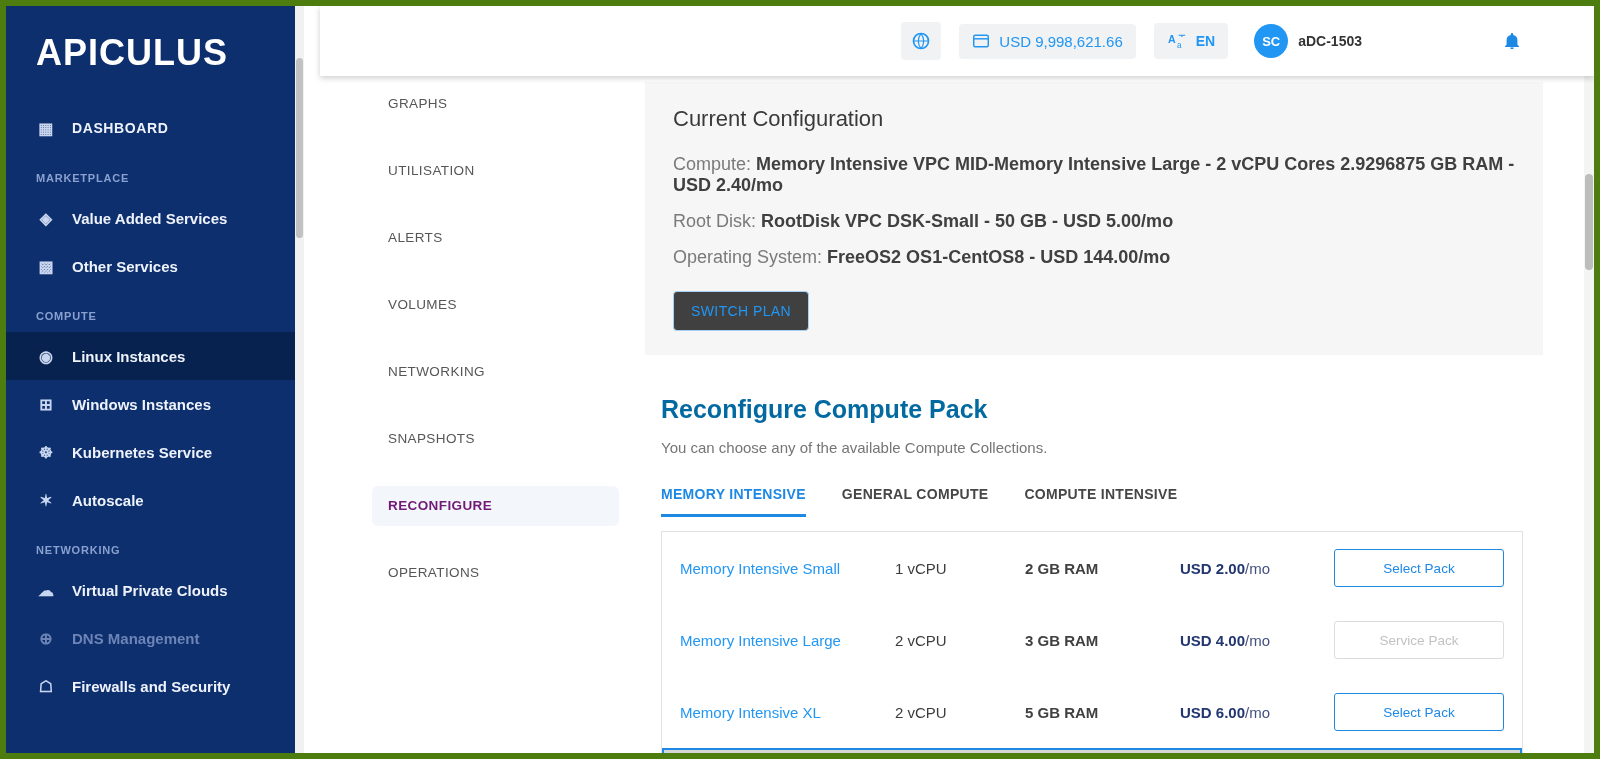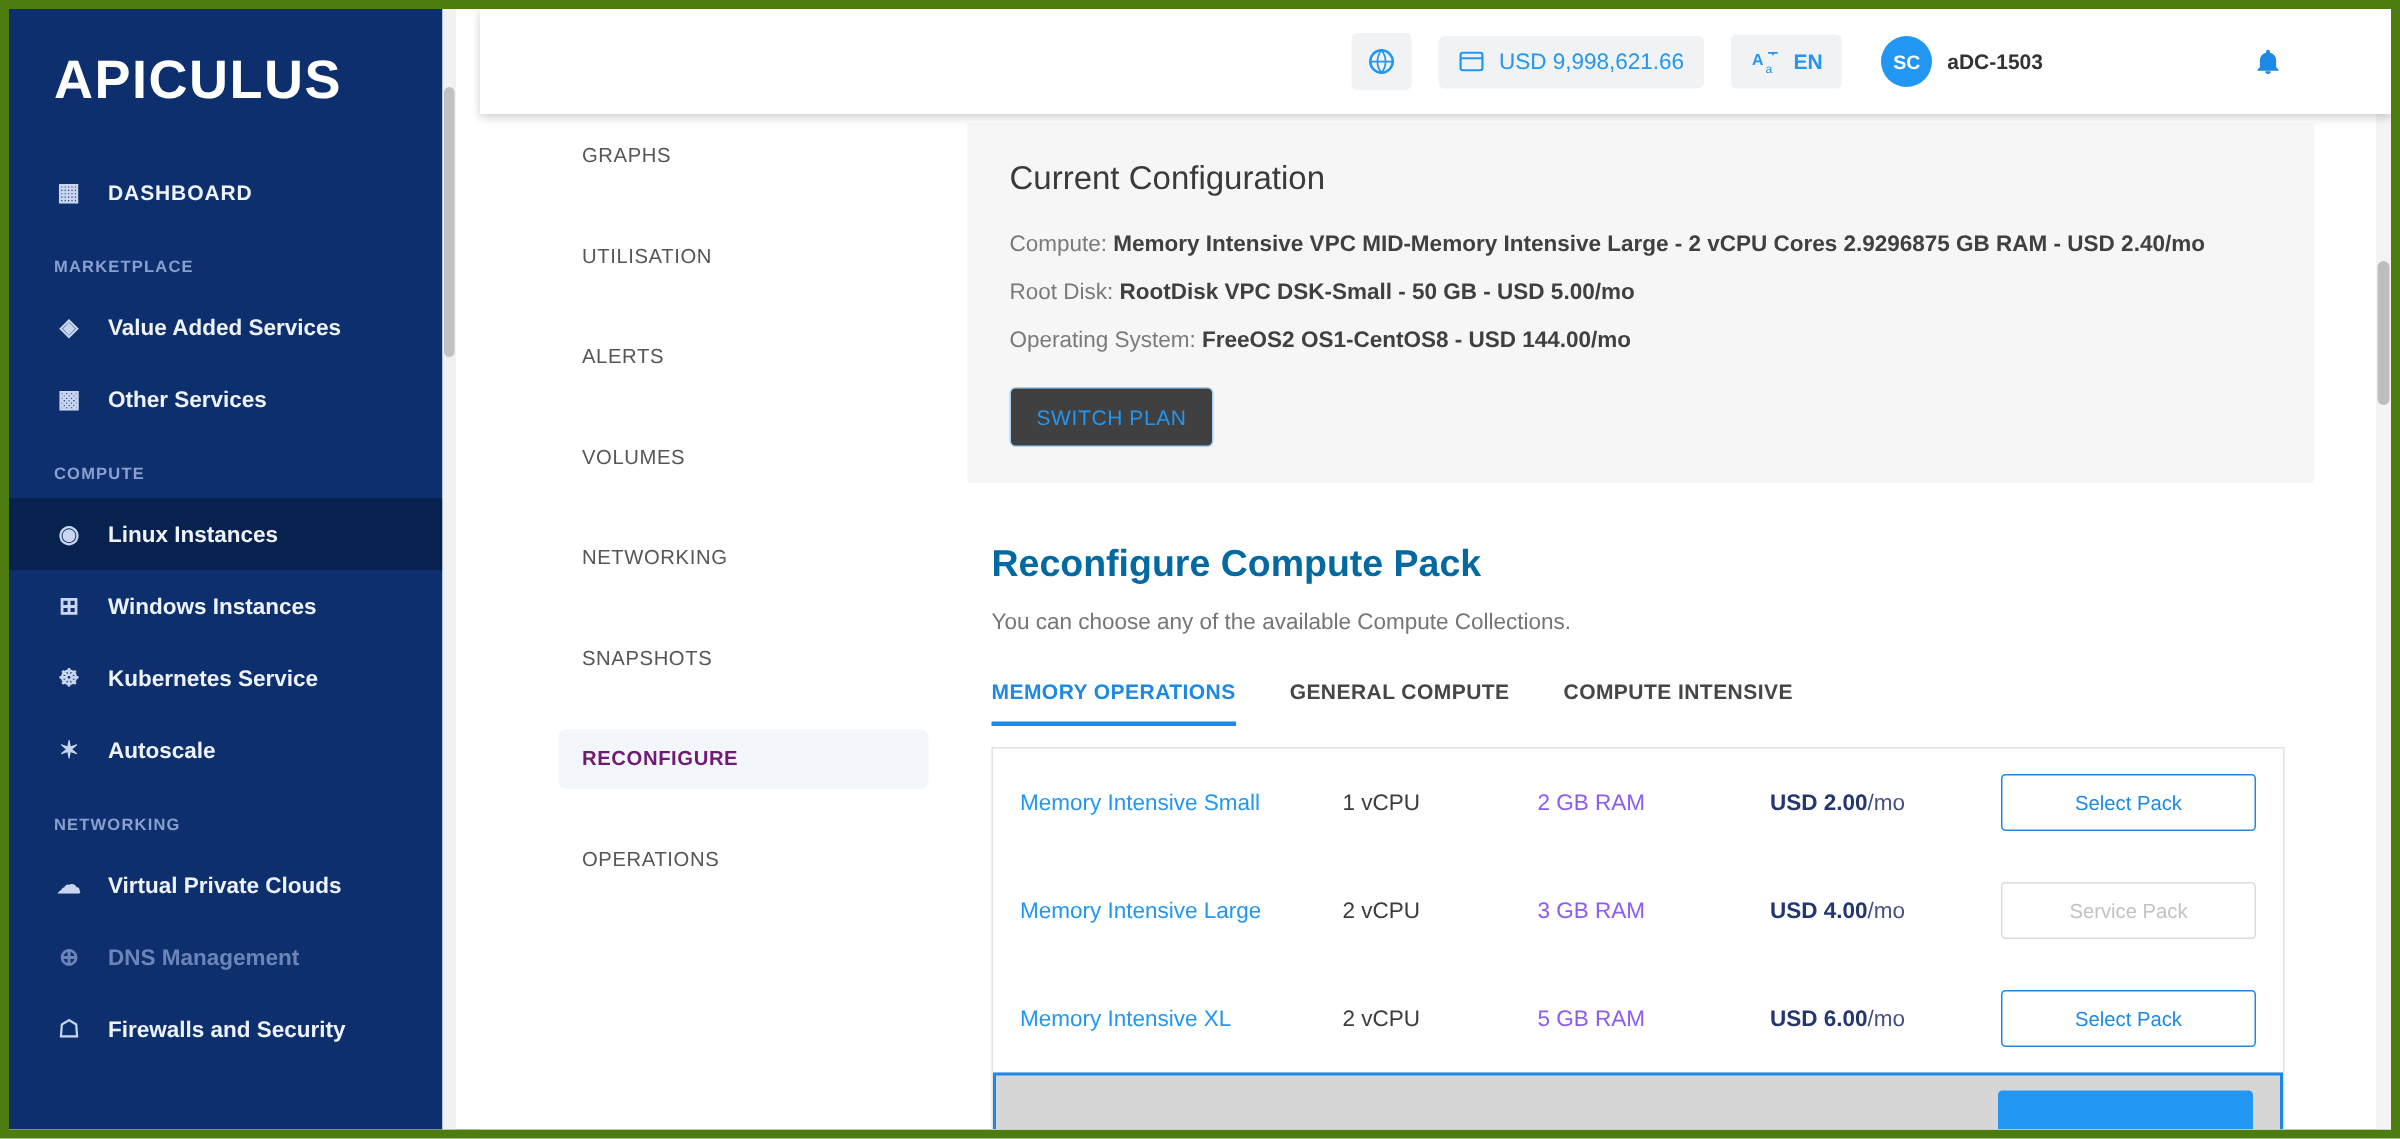--- a/index.html
+++ b/index.html
@@ -47,39 +47,39 @@
   .subnav { width: 300px; min-width: 300px; padding: 8px 0 0 52px; }
   .subnav-item { width: 247px; height: 40px; line-height: 40px; padding: 0 16px; margin-bottom: 27px;
                  font-size: 13.5px; letter-spacing: .4px; color: #565656; cursor: pointer; }
   .subnav-item.active { background: #f3f6fb; border-radius: 6px; color: #701a75; font-weight: bold; }
 
   
   .page { flex: 1; padding: 6px 0 0 25px; overflow: hidden; }
 
   .config { background: #f6f6f6; padding: 24px 28px 24px; width: 898px; }
   .config-title { font-size: 22px; font-weight: 500; color: #3a3a3a; margin-bottom: 22px; }
-  .cfg-row { font-size: 15px; color: #7a7a7a; margin-bottom: 15px; }
+  .cfg-row { font-size: 18px; color: #7a7a7a; margin-bottom: 15px; }
   .cfg-row .val { color: #404040; font-weight: bold; }
   .btn-outline { display: inline-block; margin-top: 8px; background: #404040; border: 1px solid #a6d1f5;
                  color: #2196f3; font-size: 14px; letter-spacing: .4px; padding: 11px 17px;
                  border-radius: 4px; cursor: pointer; }
 
   .reconf-title { margin: 40px 0 0 16px; font-size: 25px; color: #0369a1; font-weight: 700; }
   .reconf-sub { margin: 15px 0 0 16px; font-size: 15px; color: #757575; }
 
   .tabs { display: flex; gap: 36px; margin: 30px 0 0 16px; }
   .tab { font-size: 14px; font-weight: bold; color: #464646; letter-spacing: .3px;
          padding-bottom: 12px; cursor: pointer; }
   .tab.active { color: #1e88e5; border-bottom: 3px solid #1e88e5; }
 
   .pack-table { width: 862px; margin: 14px 0 0 16px; border: 1px solid #e2e2e2; background: #fff; }
   .pack-row { display: flex; align-items: center; height: 72px; padding: 0 18px; }
   .pack-name { width: 215px; color: #2196f3; font-size: 15px; cursor: pointer; }
   .pack-cpu { width: 130px; font-size: 15px; color: #3c3c3c; }
-  .pack-ram { width: 155px; font-size: 15px; color: #8b5cf6; }
+  .pack-ram { width: 155px; font-size: 15px; color: #404040; font-weight: bold; }
   .pack-price { width: 154px; font-size: 15px; color: #22366f; font-weight: bold; }
   .pack-price .per { font-weight: normal; color: #44507e; }
   .btn-pack { width: 170px; height: 38px; background: #fff; border: 1px solid #1e88e5; color: #1e88e5;
               font-size: 13.5px; border-radius: 3px; cursor: pointer; font-family: inherit; }
   .btn-pack.disabled { border-color: #dcdcdc; color: #c2c2c2; cursor: default; }
   .pack-row.partial { height: 60px; background: #d6d6d6; border: 2px solid #1e88e5;
                       align-items: flex-start; padding-top: 10px; }
   .btn-fill { width: 170px; height: 34px; background: #2196f3; border: none; border-radius: 3px;
               margin-left: auto; cursor: pointer; }
 
@@ -215,21 +215,21 @@
           <div class="cfg-row">
             <span>Operating System: </span><span class="val">FreeOS2 OS1-CentOS8 - USD 144.00/mo</span>
           </div>
           <span class="btn-outline">SWITCH PLAN</span>
         </div>
 
         <h2 class="reconf-title">Reconfigure Compute Pack</h2>
         <p class="reconf-sub">You can choose any of the available Compute Collections.</p>
 
         <div class="tabs">
-          <div class="tab active">MEMORY OPERATIONS</div>
+          <div class="tab active">MEMORY INTENSIVE</div>
           <div class="tab">GENERAL COMPUTE</div>
           <div class="tab">COMPUTE INTENSIVE</div>
         </div>
 
         <div class="pack-table">
 
           <div class="pack-row">
             <span class="pack-name">Memory Intensive Small</span>
             <span class="pack-cpu">1 vCPU</span>
             <span class="pack-ram">2 GB RAM</span>

